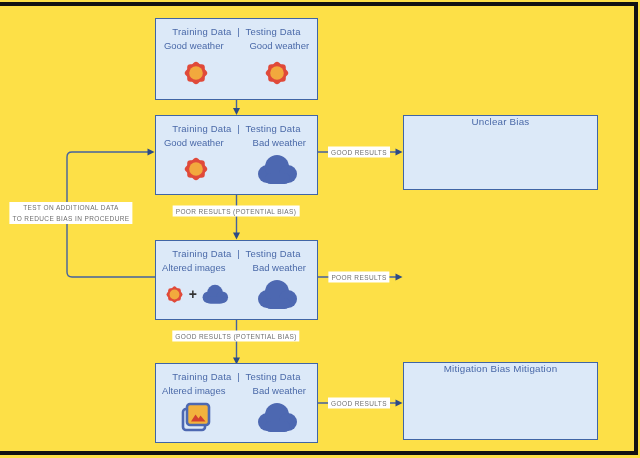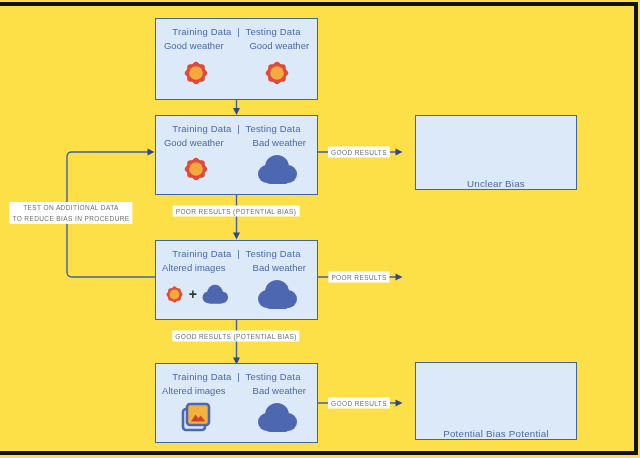--- a/index.html
+++ b/index.html
@@ -23,24 +23,24 @@
     text-align:center; font-size:9.5px; color:#4a69a8;
     margin-top:7px; letter-spacing:0.2px; white-space:pre;
   }
   .fbox-row { display:flex; margin-top:3px;gap:10px; }
   .fbox-row .cell { flex:1; text-align:center; font-size:9.5px; color:#4a69a8; }
   .fbox-icons { display:flex; flex:1; align-items:center; margin-bottom:4px; }
   .fbox-icons .cell { flex:1; display:flex; justify-content:center; align-items:center; gap:2px; }
   .plus { font-size:14px; color:#333; font-weight:bold; line-height:1; margin:0 1px; }
 
   .rbox {
-    position:absolute; left:403px; width:162px; box-sizing:border-box;
+    position:absolute; left:403px; width:195px; box-sizing:border-box;
     background:#dce9f8; border:1.4px solid #4065a5; z-index:2;
-    display:flex; align-items:flex-end; justify-content:center;
-    font-size:9.8px; color:#4a69a8; letter-spacing:0.2px;margin-left:12px;
+    display:flex; align-items:flex-start; justify-content:center;
+    font-size:9.8px; color:#4a69a8; letter-spacing:0.2px;
   }
 
   .clabel {
     position:absolute; z-index:3; background:#ffffff; color:#6f6f6f;
     font-size:6.5px; letter-spacing:0.4px; padding:0 3px;
     transform:translate(-50%,-50%); white-space:nowrap; line-height:11px;
     text-align:center;
   }
 </style>
 </head>
@@ -171,21 +171,21 @@
           <rect x="11" y="19" width="25" height="11" rx="5.5" fill="#4d68b1"></rect>
         </svg>
       </span>
     </div>
   </div>
 
   <div class="rbox" style="top:115px;height:75px">
     <span>Unclear Bias</span>
   </div>
   <div class="rbox" style="top:362px;height:78px">
-    <span>Potential Bias Potential</span>
+    <span>Mitigation Bias Mitigation</span>
   </div>
 
   <div class="clabel" style="left:359px;top:152px">GOOD RESULTS</div>
   <div class="clabel" style="left:236px;top:211px">POOR RESULTS (POTENTIAL BIAS)</div>
   <div class="clabel" style="left:359px;top:277px">POOR RESULTS</div>
   <div class="clabel" style="left:236px;top:336px">GOOD RESULTS (POTENTIAL BIAS)</div>
   <div class="clabel" style="left:359px;top:403px">GOOD RESULTS</div>
   <div class="clabel" style="left:71px;top:213px">
     <div>TEST ON ADDITIONAL DATA</div>
     <div>TO REDUCE BIAS IN PROCEDURE</div>

